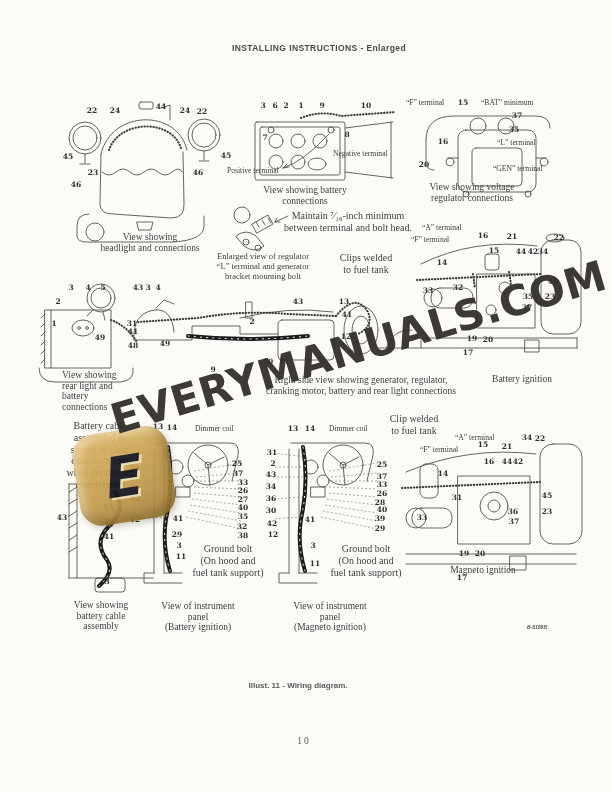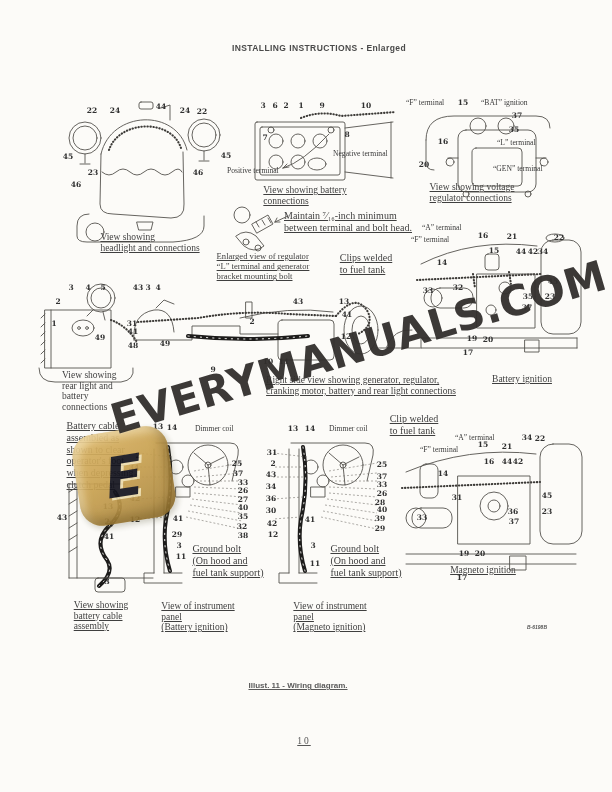--- a/index.html
+++ b/index.html
@@ -9,21 +9,21 @@
   .hdr{position:absolute;font-family:"Liberation Sans",sans-serif;font-weight:bold;font-size:8.5px;
        letter-spacing:.4px;color:#4a4a4a;white-space:nowrap;}
   .ftr{position:absolute;font-family:"Liberation Sans",sans-serif;font-weight:bold;font-size:8px;
        color:#5a5a5a;white-space:nowrap;}
   .pgnum{position:absolute;font-size:9.5px;letter-spacing:2px;color:#555;}
   .plate{position:absolute;font-family:"Liberation Sans",sans-serif;font-style:italic;font-weight:bold;
          font-size:5px;color:#555;}
   
   .cap{position:absolute;font-size:9.5px;line-height:1.12;color:#3f3f3f;white-space:pre-line;}
   .note{position:absolute;font-size:10px;line-height:1.18;color:#3f3f3f;white-space:pre-line;}
-  .ctr{transform:translateX(-50%);text-align:left;text-decoration:underline;}
+  .ctr{transform:translateX(-50%);text-align:center;}
   
   .co{position:absolute;font-family:"DejaVu Serif",serif;font-weight:bold;font-size:7.5px;color:#303030;
       transform:translate(-50%,-50%);white-space:nowrap;z-index:4;}
   .lb{position:absolute;font-size:7.6px;color:#3a3a3a;white-space:nowrap;transform:translate(0,-50%);z-index:4;}
   
   svg{position:absolute;overflow:visible;z-index:2;}
   .ln{fill:none;stroke:#55524e;stroke-width:.9;stroke-linecap:round;stroke-linejoin:round;}
   .hd{fill:none;stroke:#3c3a37;stroke-width:2.1;stroke-dasharray:.4 2.6;stroke-linecap:round;}
   .cb{fill:none;stroke:#1d1c1b;stroke-width:4;stroke-linecap:round;}
   .cbd{fill:none;stroke:#fcfbf8;stroke-width:1;stroke-dasharray:1.2 5;stroke-linecap:round;}
@@ -368,21 +368,21 @@
       <span class="co" style="left: 457px; top: 497px;">31</span>
       <span class="co" style="left: 547px; top: 495px;">45</span>
       <span class="co" style="left: 422px; top: 517px;">33</span>
       <span class="co" style="left: 513px; top: 511px;">36</span>
       <span class="co" style="left: 547px; top: 511px;">23</span>
       <span class="co" style="left: 514px; top: 521px;">37</span>
       <span class="co" style="left: 464px; top: 553px;">19</span>
       <span class="co" style="left: 480px; top: 553px;">20</span>
       <span class="co" style="left: 462px; top: 577px;">17</span>
       <span class="lb" style="left: 406px; top: 102px;">“F” terminal</span>
-      <span class="lb" style="left: 481px; top: 102px;">“BAT” ignition</span>
+      <span class="lb" style="left: 481px; top: 102px;">“BAT” minimum</span>
       <span class="lb" style="left: 497px; top: 142px;">“L” terminal</span>
       <span class="lb" style="left: 493px; top: 168px;">“GEN” terminal</span>
       <span class="lb" style="left: 333px; top: 153px;">Negative terminal</span>
       <span class="lb" style="left: 227px; top: 170px;">Positive terminal</span>
       <span class="lb" style="left: 422px; top: 227px;">“A” terminal</span>
       <span class="lb" style="left: 411px; top: 239px;">“F” terminal</span>
       <span class="lb" style="left: 455px; top: 437px;">“A” terminal</span>
       <span class="lb" style="left: 420px; top: 449px;">“F” terminal</span>
       <span class="lb" style="left: 195px; top: 428px;">Dimmer coil</span>
       <span class="lb" style="left: 329px; top: 428px;">Dimmer coil</span>

